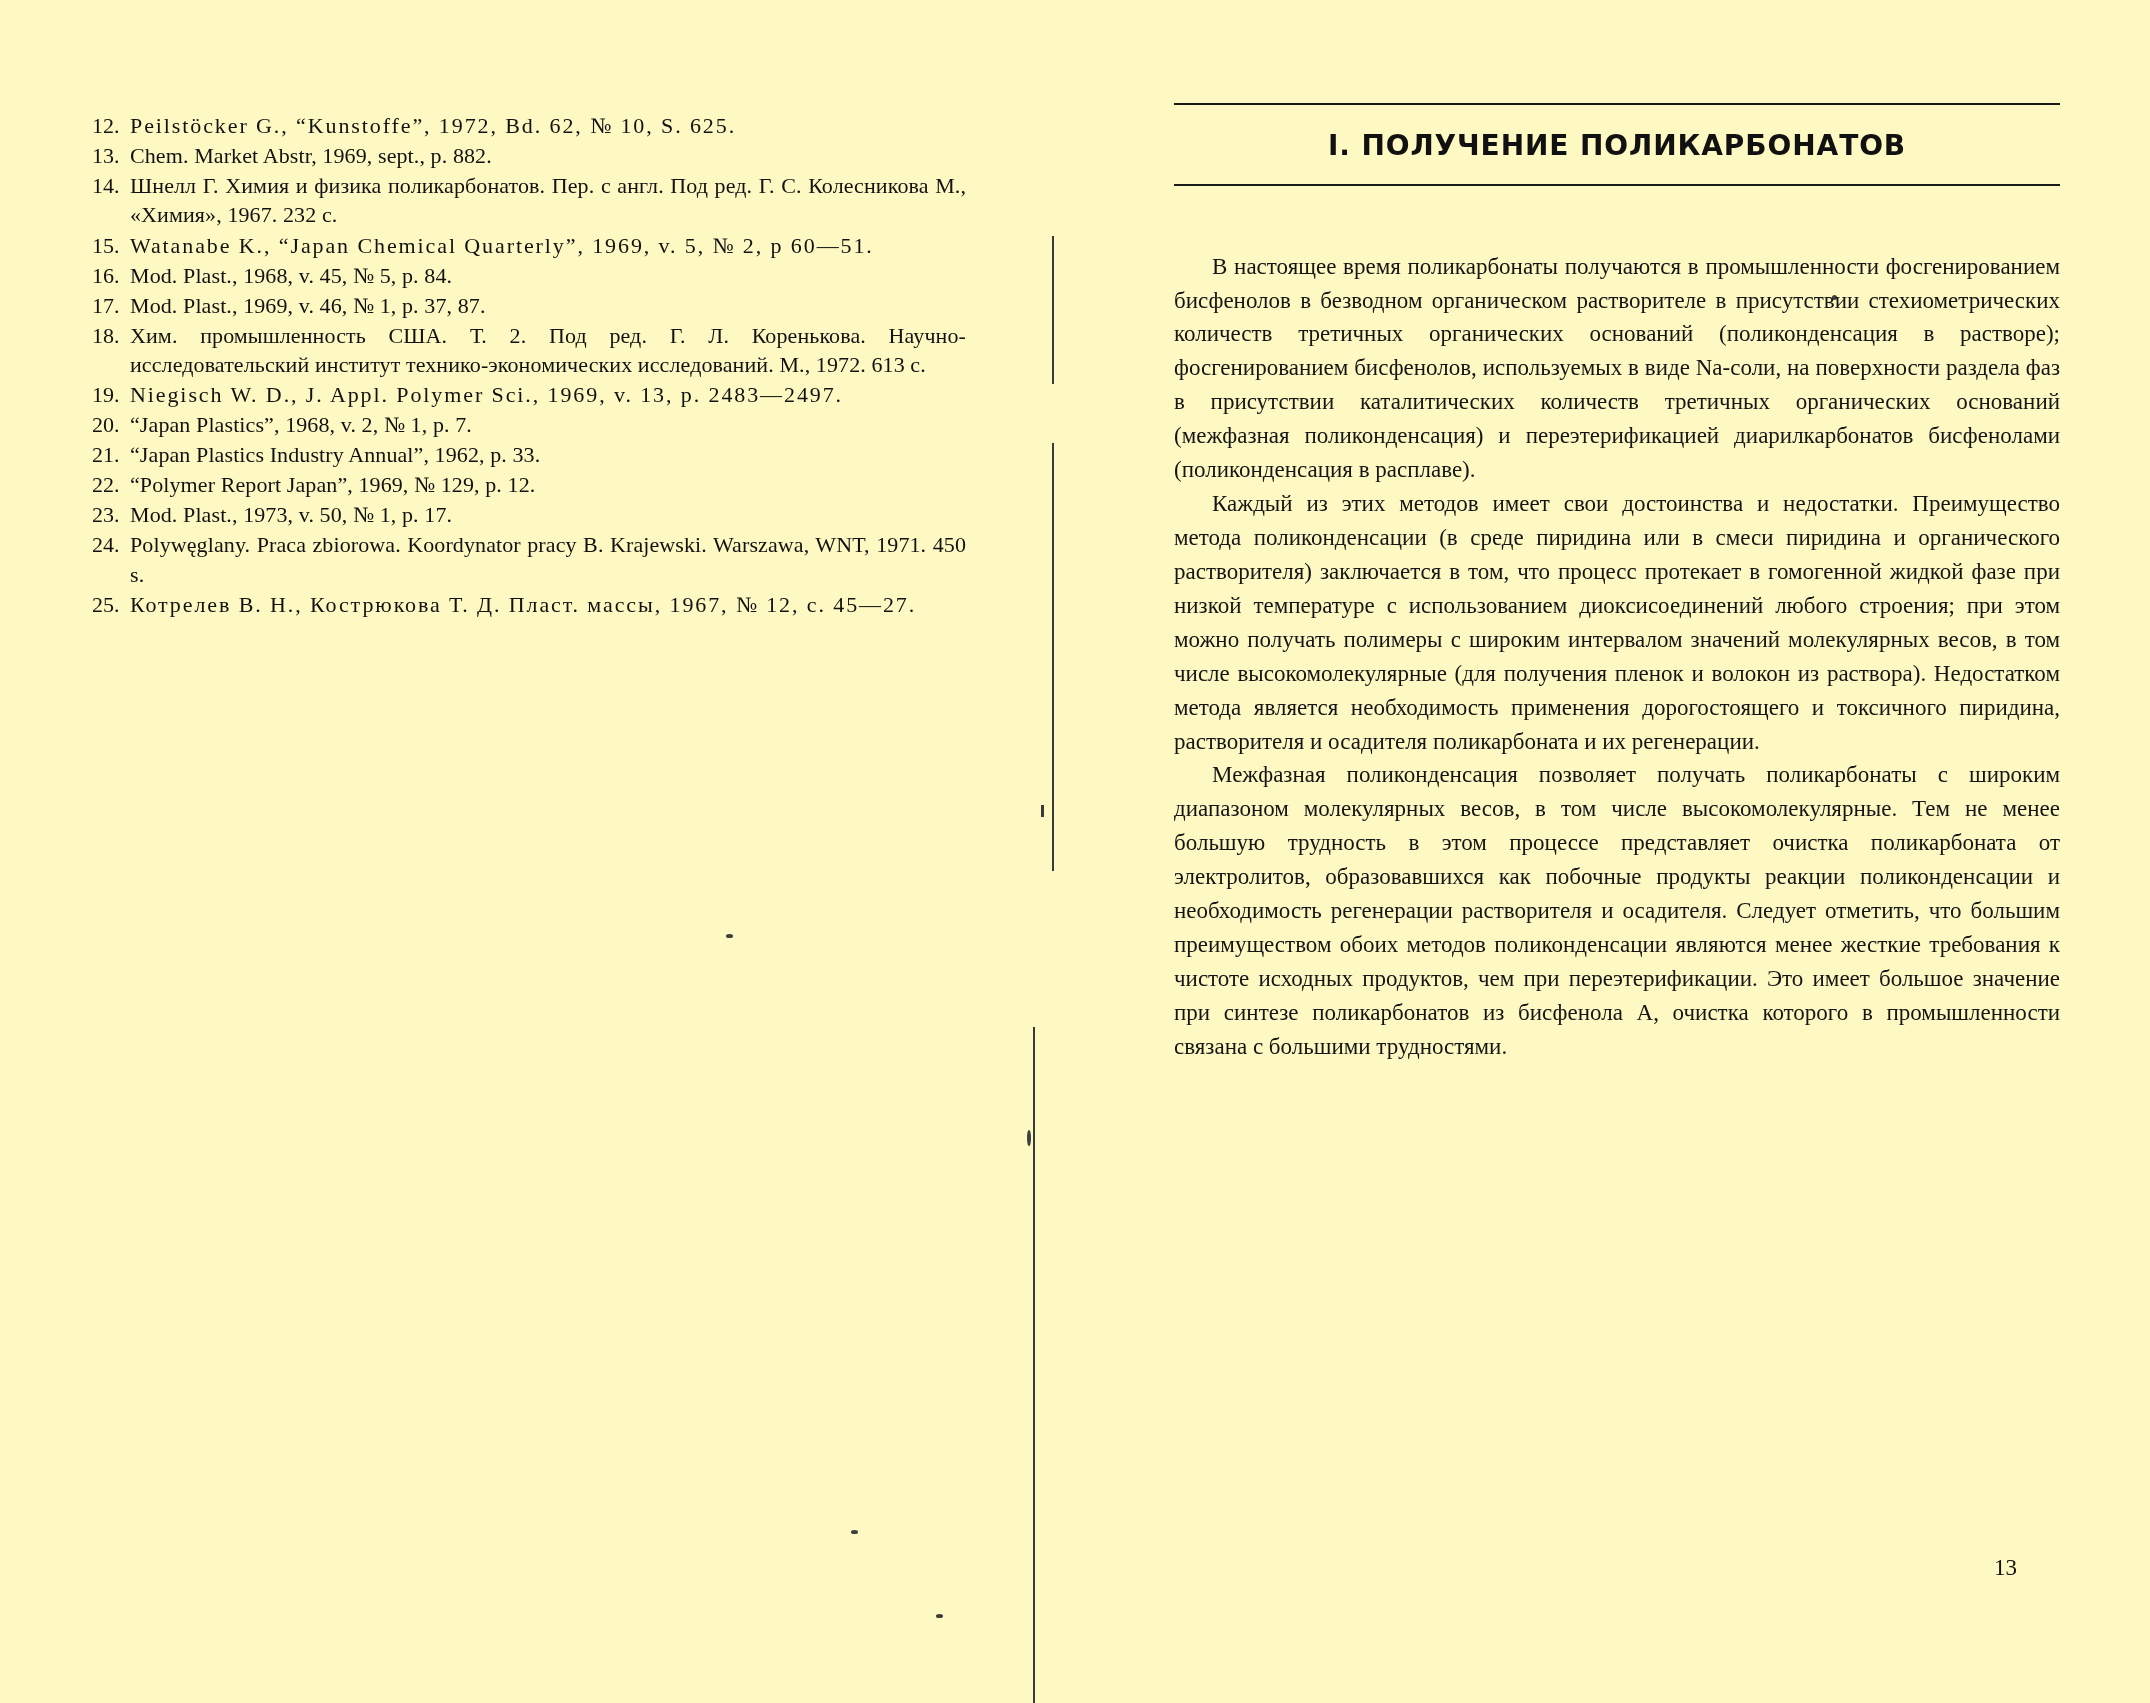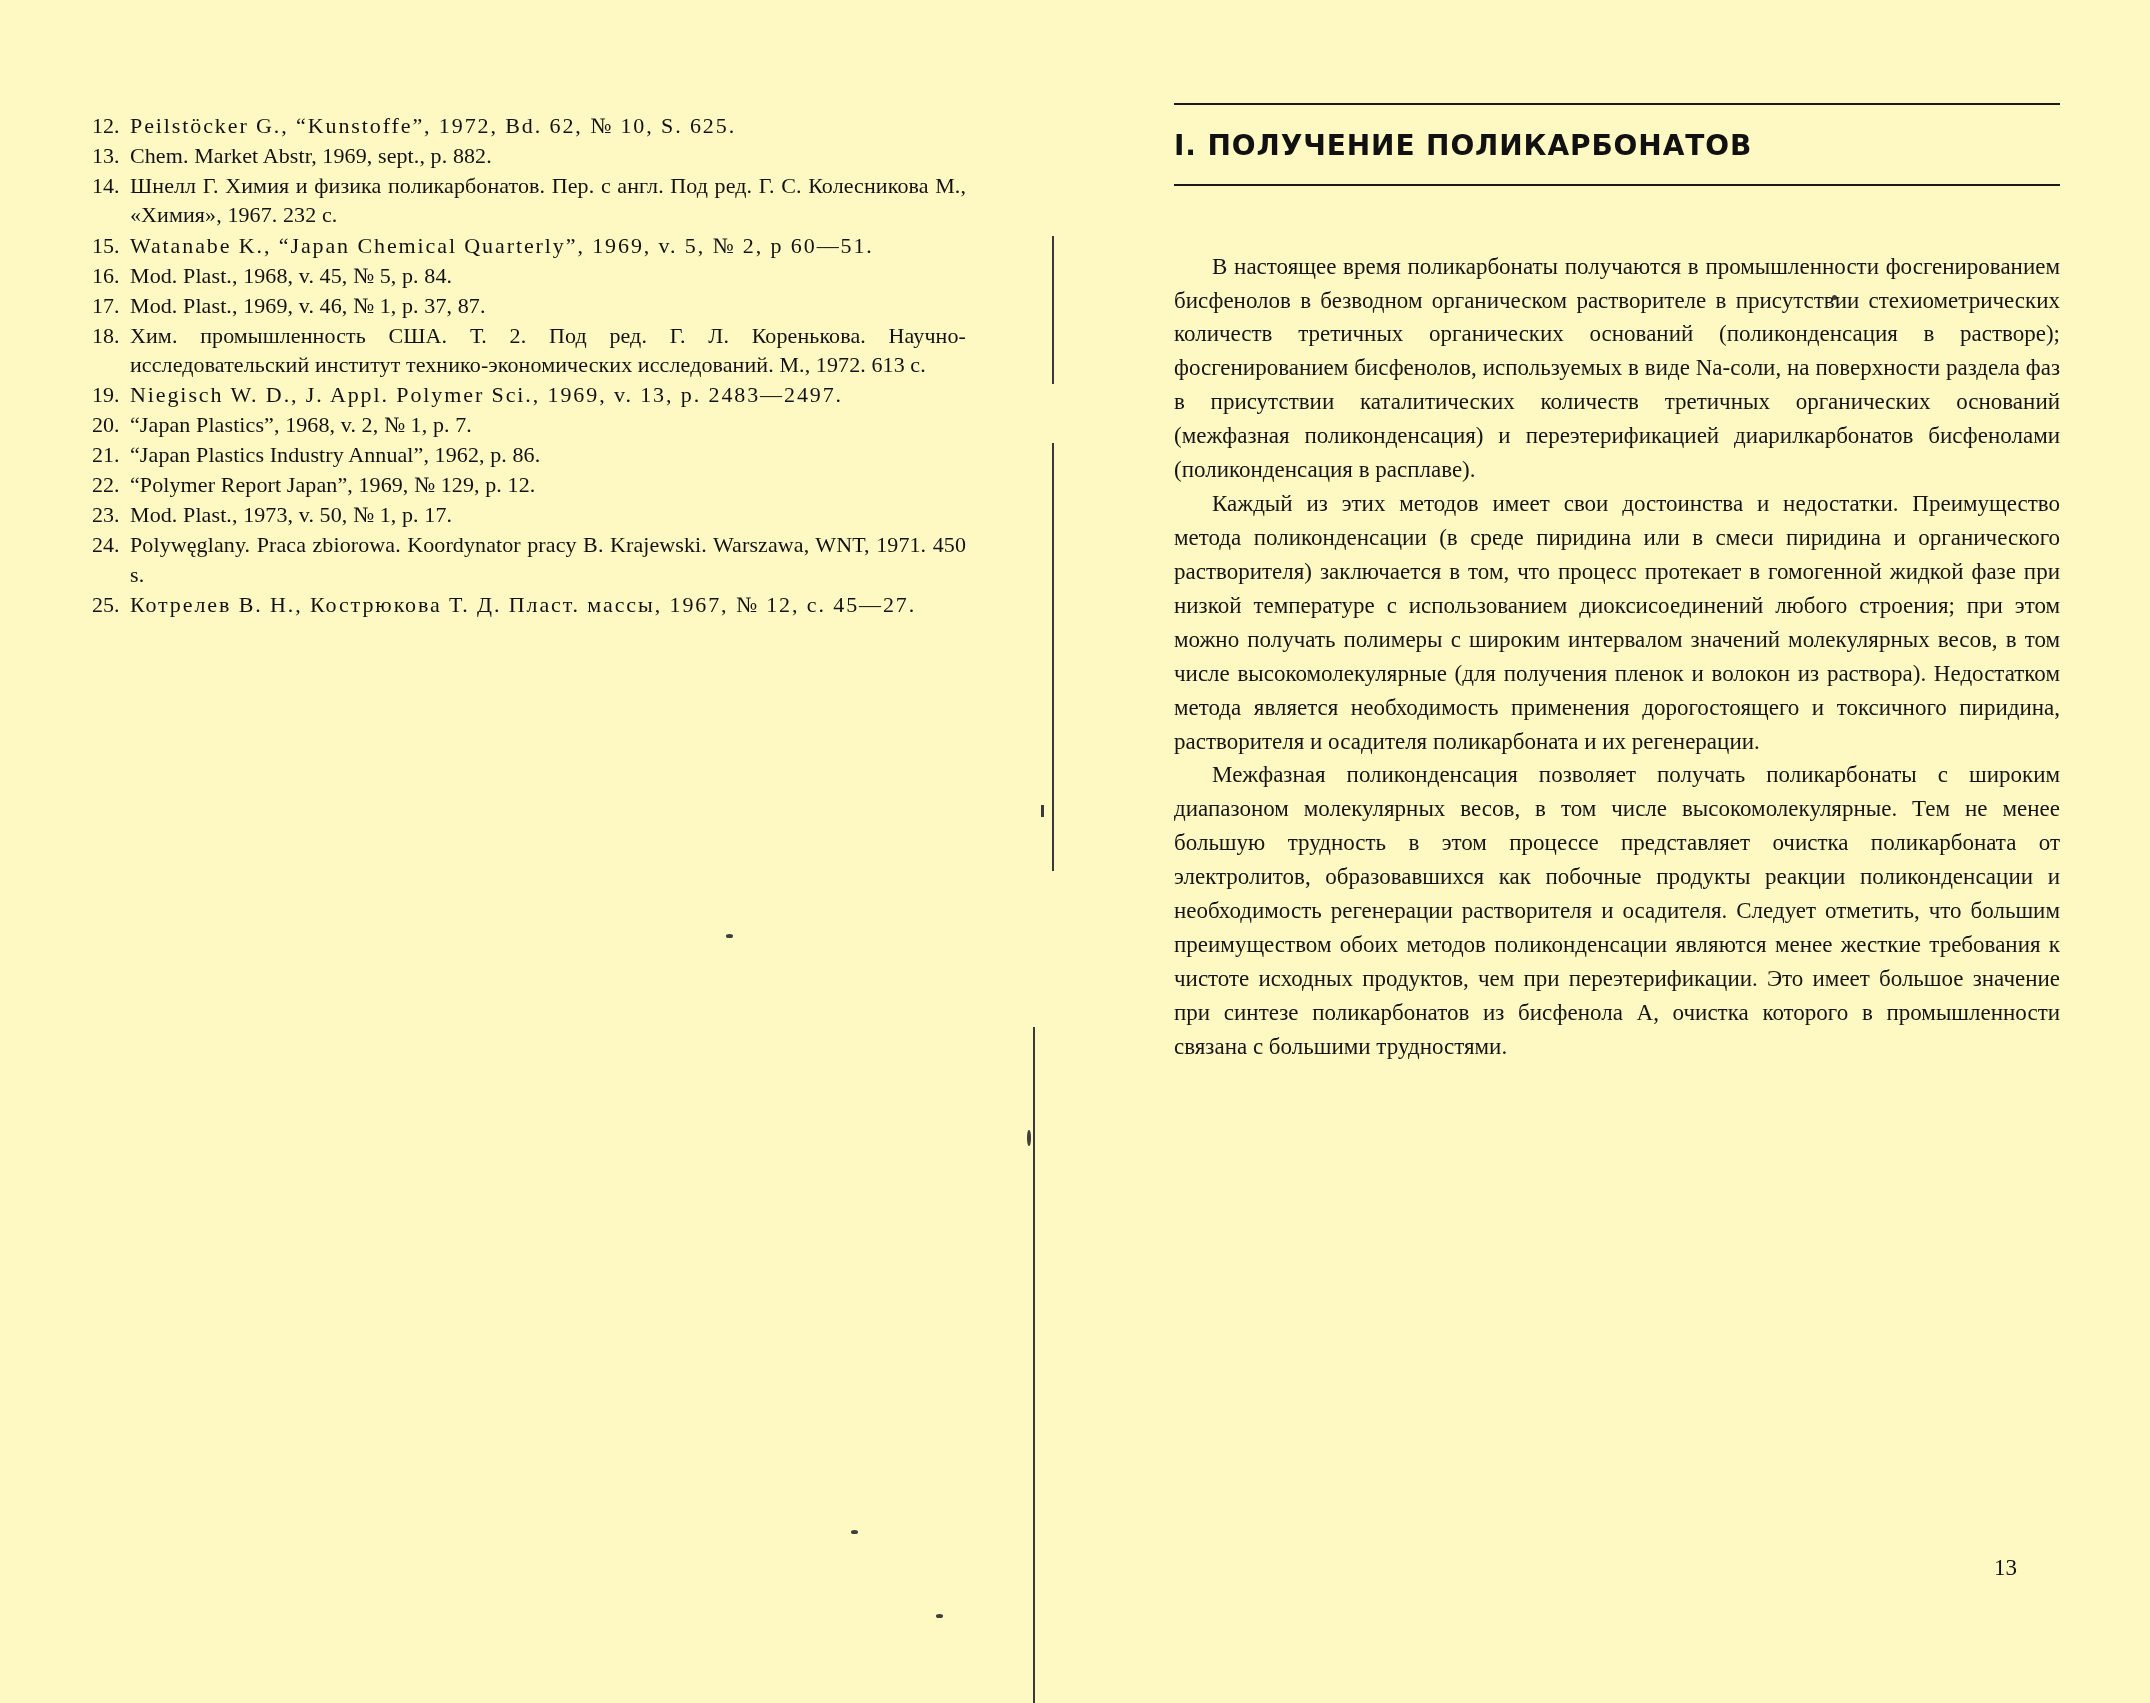--- a/index.html
+++ b/index.html
@@ -76,21 +76,21 @@
   .rule {
     border: 0;
     border-top: 2.2px solid #1a1a1a;
     margin: 0;
   }
   .chapter-title {
     font-family: "DejaVu Sans", sans-serif;
     font-weight: bold;
     font-size: 28px;
     letter-spacing: 0.9px;
-    text-align: left;
+    text-align: center;
     padding: 23.6px 0 22px 0;
     color: #111;
   }
   .body-text {
     margin-top: 64px;
     font-size: 23px;
     line-height: 1.475;
     text-align: justify;
     text-justify: inter-word;
     color: #151515;
@@ -144,21 +144,21 @@
       <li class="ref-item">
         <span class="ref-num">19.</span>
         <span class="ref-text sp">Niegisch W. D., J. Appl. Polymer Sci., 1969, v. 13, p. 2483—2497.</span>
       </li>
       <li class="ref-item">
         <span class="ref-num">20.</span>
         <span class="ref-text">“Japan Plastics”, 1968, v. 2, № 1, p. 7.</span>
       </li>
       <li class="ref-item">
         <span class="ref-num">21.</span>
-        <span class="ref-text">“Japan Plastics Industry Annual”, 1962, p. 86.</span>
+        <span class="ref-text">“Japan Plastics Industry Annual”, 1962, p. 33.</span>
       </li>
       <li class="ref-item">
         <span class="ref-num">22.</span>
         <span class="ref-text">“Polymer Report Japan”, 1969, № 129, p. 12.</span>
       </li>
       <li class="ref-item">
         <span class="ref-num">23.</span>
         <span class="ref-text">Mod. Plast., 1973, v. 50, № 1, p. 17.</span>
       </li>
       <li class="ref-item">

